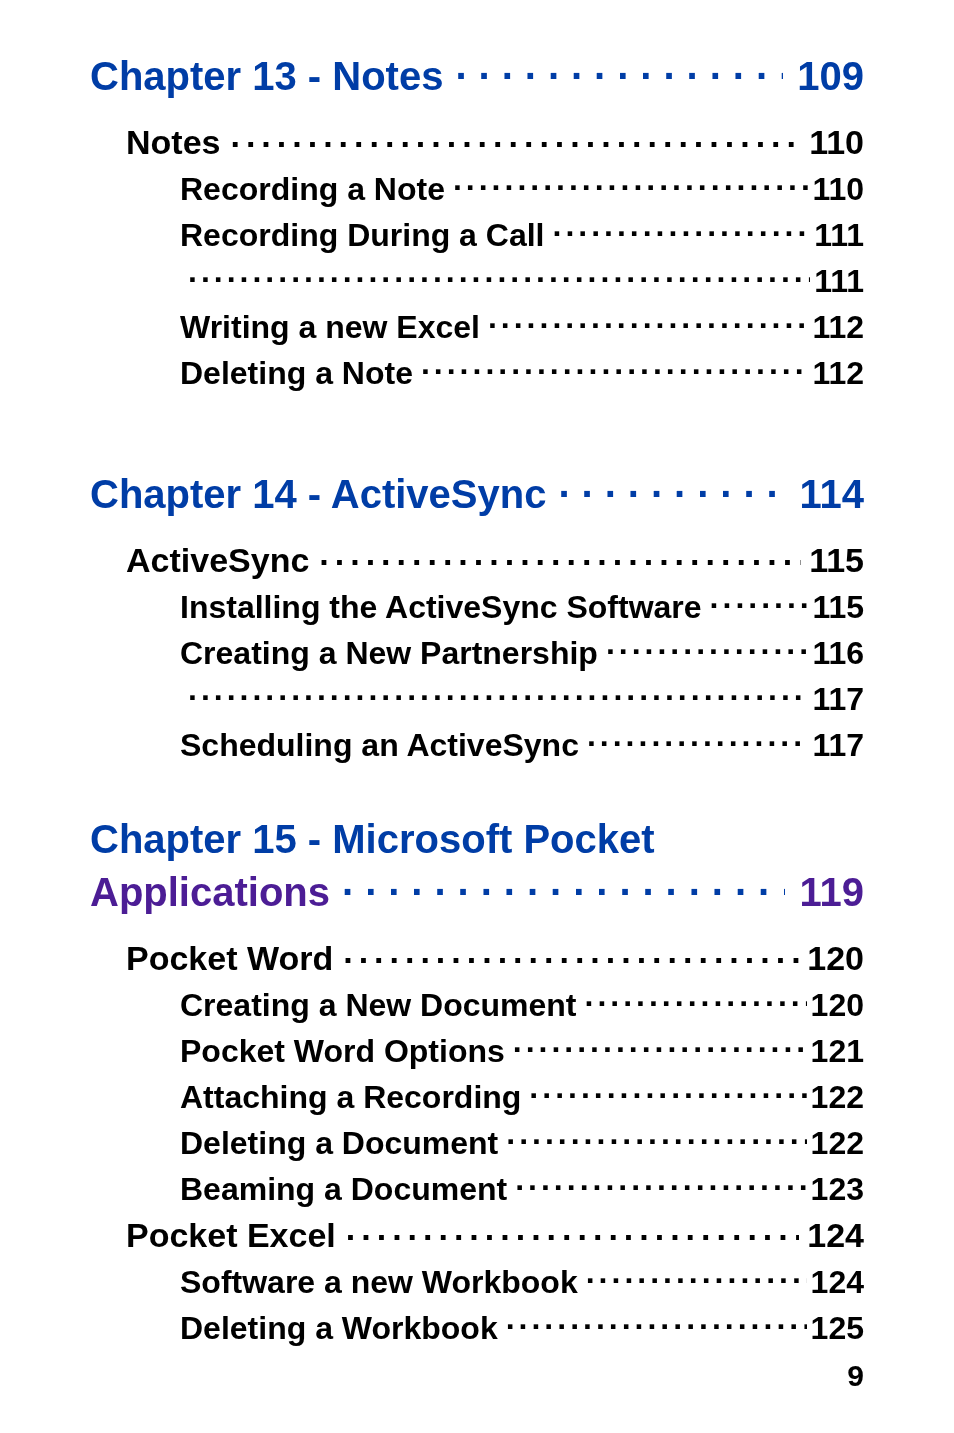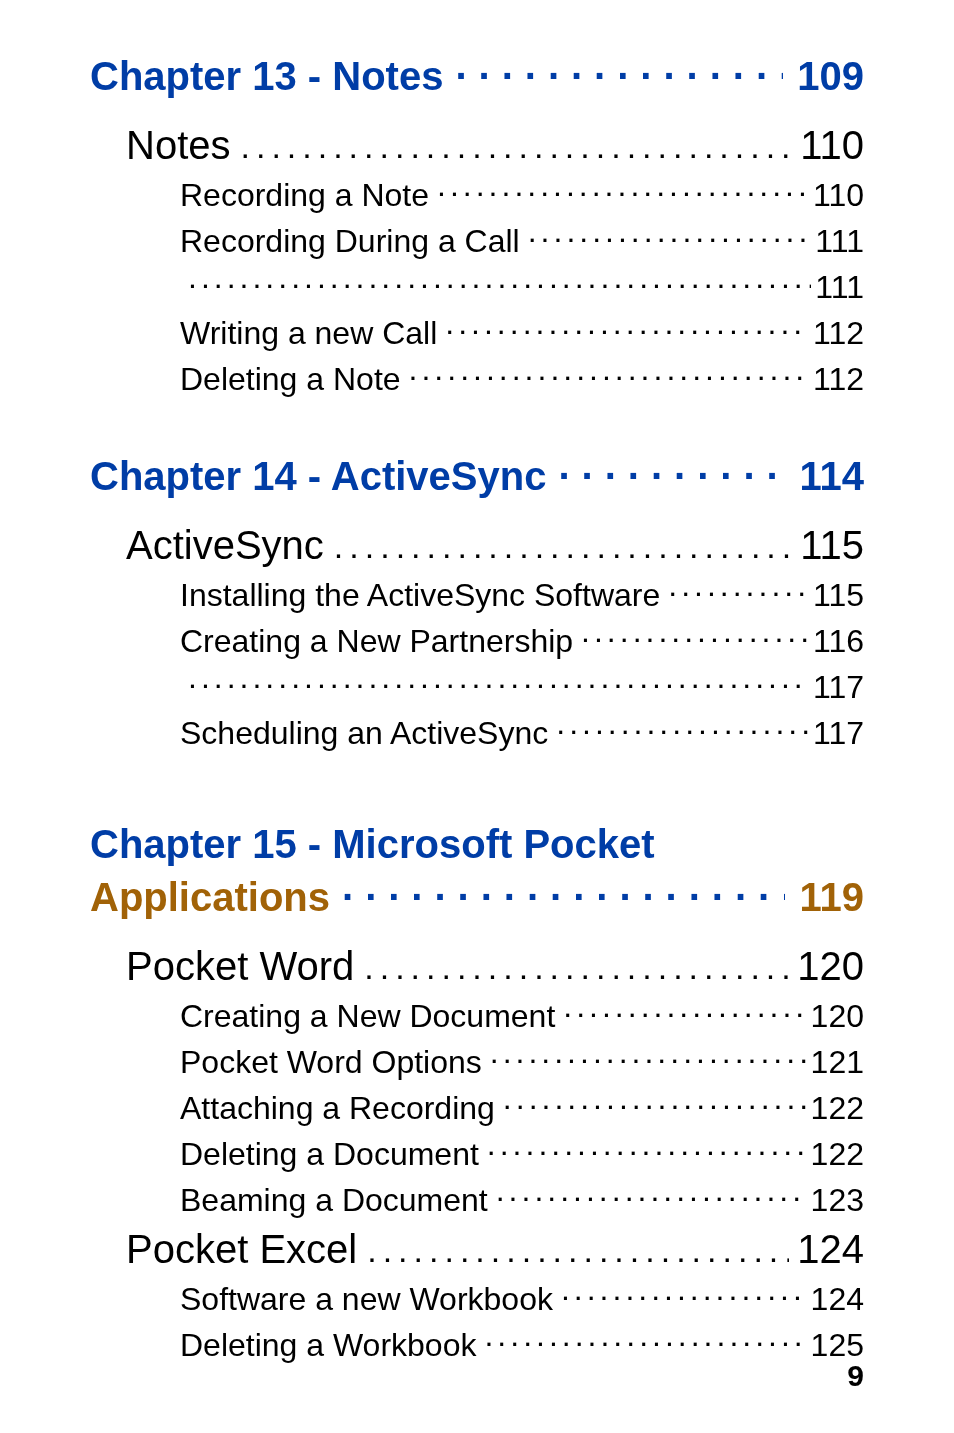--- a/index.html
+++ b/index.html
@@ -22,21 +22,21 @@
     .chapter-heading {
       display: flex;
       align-items: baseline;
       justify-content: space-between;
       color: #003da6;
       font-weight: bold;
       font-size: 40px;
       margin-bottom: 24px;
     }
     .chapter-heading.single {
-      margin-top: 52px;
+      margin-top: 76px;
       text-align: center;
     }
     .chapter-heading.first {
       margin-top: 0;
     }
     .chapter-title-text {
       white-space: nowrap;
     }
     .chapter-leader {
       flex: 1;
@@ -55,46 +55,46 @@
       letter-spacing: 12px;
       font-size: 40px;
       font-weight: bold;
       white-space: nowrap;
     }
     .chapter-page {
       white-space: nowrap;
       padding-left: 8px;
     }
     .multi-wrap {
-      margin-top: 69px;
+      margin-top: 52px;
     }
     .multi-line1 {
       color: #003da6;
       font-weight: bold;
       font-size: 40px;
       line-height: 1.15;
       margin-bottom: 4px;
     }
     .multi-line2-row {
       display: flex;
       align-items: baseline;
       justify-content: space-between;
-      color: #a16207;
+      color: #4c1d95;
       font-weight: bold;
       font-size: 40px;
       margin-bottom: 24px;
       text-align: center;
     }
     .section-row {
       display: flex;
-      align-items: flex-end;
-      justify-content: space-between;
-      color: #000;
-      font-size: 40px;
-      font-weight: normal;
+      align-items: flex-start;
+      justify-content: space-between;
+      color: #000;
+      font-size: 34px;
+      font-weight: bold;
       margin: 8px 0 0 36px;
     }
     .section-title {
       white-space: nowrap;
     }
     .section-leader {
       flex: 1;
       position: relative;
       overflow: hidden;
       margin: 0 4px 0 10px;
@@ -113,21 +113,21 @@
     .section-page {
       white-space: nowrap;
       padding-left: 4px;
     }
     .sub-row {
       display: flex;
       align-items: baseline;
       justify-content: space-between;
       color: #000;
       font-size: 32px;
-      font-weight: normal;
+      font-weight: bold;
       margin: 6px 0 0 90px;
     }
     .sub-title {
       white-space: nowrap;
     }
     .sub-leader {
       flex: 1;
       position: relative;
       overflow: hidden;
       margin: 0 2px 0 8px;
@@ -179,21 +179,21 @@
 <div class="sub-row">
   <span class="sub-title">Recording During a Call</span>
   <span class="sub-leader"></span>
   <span class="sub-page">111</span>
 </div>
 <div class="sub-row">
   <span class="sub-leader"></span>
   <span class="sub-page">111</span>
 </div>
 <div class="sub-row">
-  <span class="sub-title">Writing a new Call</span>
+  <span class="sub-title">Writing a new Excel</span>
   <span class="sub-leader"></span>
   <span class="sub-page">112</span>
 </div>
 <div class="sub-row">
   <span class="sub-title">Deleting a Note</span>
   <span class="sub-leader"></span>
   <span class="sub-page">112</span>
 </div>
 
 <div class="chapter-heading single">

